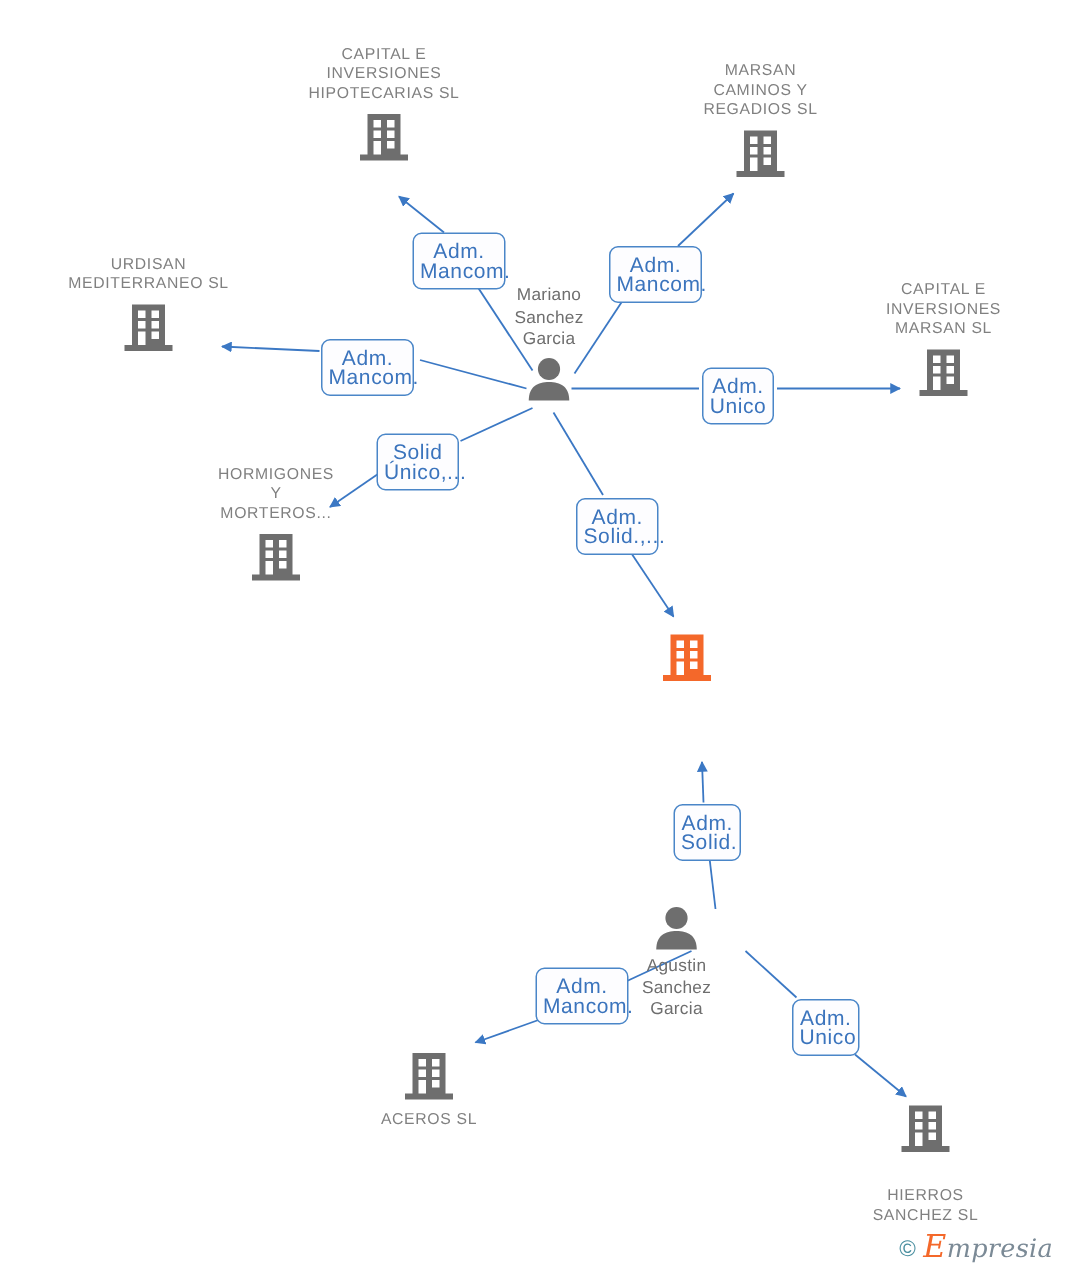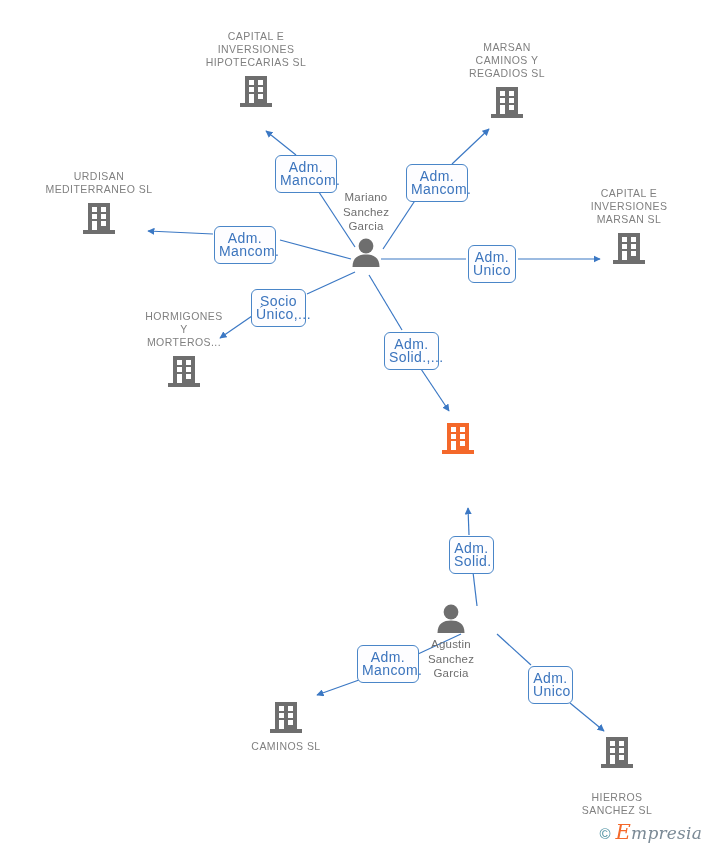--- a/index.html
+++ b/index.html
@@ -260,21 +260,21 @@
     <svg class="node-icon" width="36" height="40" viewBox="0 0 36 40">
       <rect x="7" y="4" width="22" height="30" fill="#6e6e6e"></rect>
       <rect x="2" y="31" width="32" height="4" fill="#6e6e6e"></rect>
       <rect x="11" y="8" width="5" height="5" fill="#ffffff"></rect>
       <rect x="20" y="8" width="5" height="5" fill="#ffffff"></rect>
       <rect x="11" y="15" width="5" height="5" fill="#ffffff"></rect>
       <rect x="20" y="15" width="5" height="5" fill="#ffffff"></rect>
       <rect x="11" y="22" width="5" height="9" fill="#ffffff"></rect>
       <rect x="20" y="22" width="5" height="5" fill="#ffffff"></rect>
     </svg>
-    <div class="node-label" style="margin-top:2px;">CAMINOS SL</div>
+    <div class="node-label" style="margin-top:2px;">ACEROS SL</div>
   </div>
 
   <div class="node" style="left:617px; top:733px;">
     <svg class="node-icon" width="36" height="40" viewBox="0 0 36 40">
       <rect x="7" y="4" width="22" height="30" fill="#6e6e6e"></rect>
       <rect x="2" y="31" width="32" height="4" fill="#6e6e6e"></rect>
       <rect x="11" y="8" width="5" height="5" fill="#ffffff"></rect>
       <rect x="20" y="8" width="5" height="5" fill="#ffffff"></rect>
       <rect x="11" y="15" width="5" height="5" fill="#ffffff"></rect>
       <rect x="20" y="15" width="5" height="5" fill="#ffffff"></rect>
@@ -290,21 +290,21 @@
 
   <div class="badge" style="left:406px; top:164px; width:62px;">Adm.
 Mancom.</div>
 
   <div class="badge" style="left:214px; top:226px; width:62px;">Adm.
 Mancom.</div>
 
   <div class="badge" style="left:468px; top:245px; width:48px;">Adm.
 Unico</div>
 
-  <div class="badge" style="left:251px; top:289px; width:55px;">Socio
+  <div class="badge" style="left:251px; top:289px; width:55px;">Solid
 Único,...</div>
 
   <div class="badge" style="left:384px; top:332px; width:55px;">Adm.
 Solid.,...</div>
 
   <div class="badge" style="left:449px; top:536px; width:45px;">Adm.
 Solid.</div>
 
   <div class="badge" style="left:357px; top:645px; width:62px;">Adm.
 Mancom.</div>

